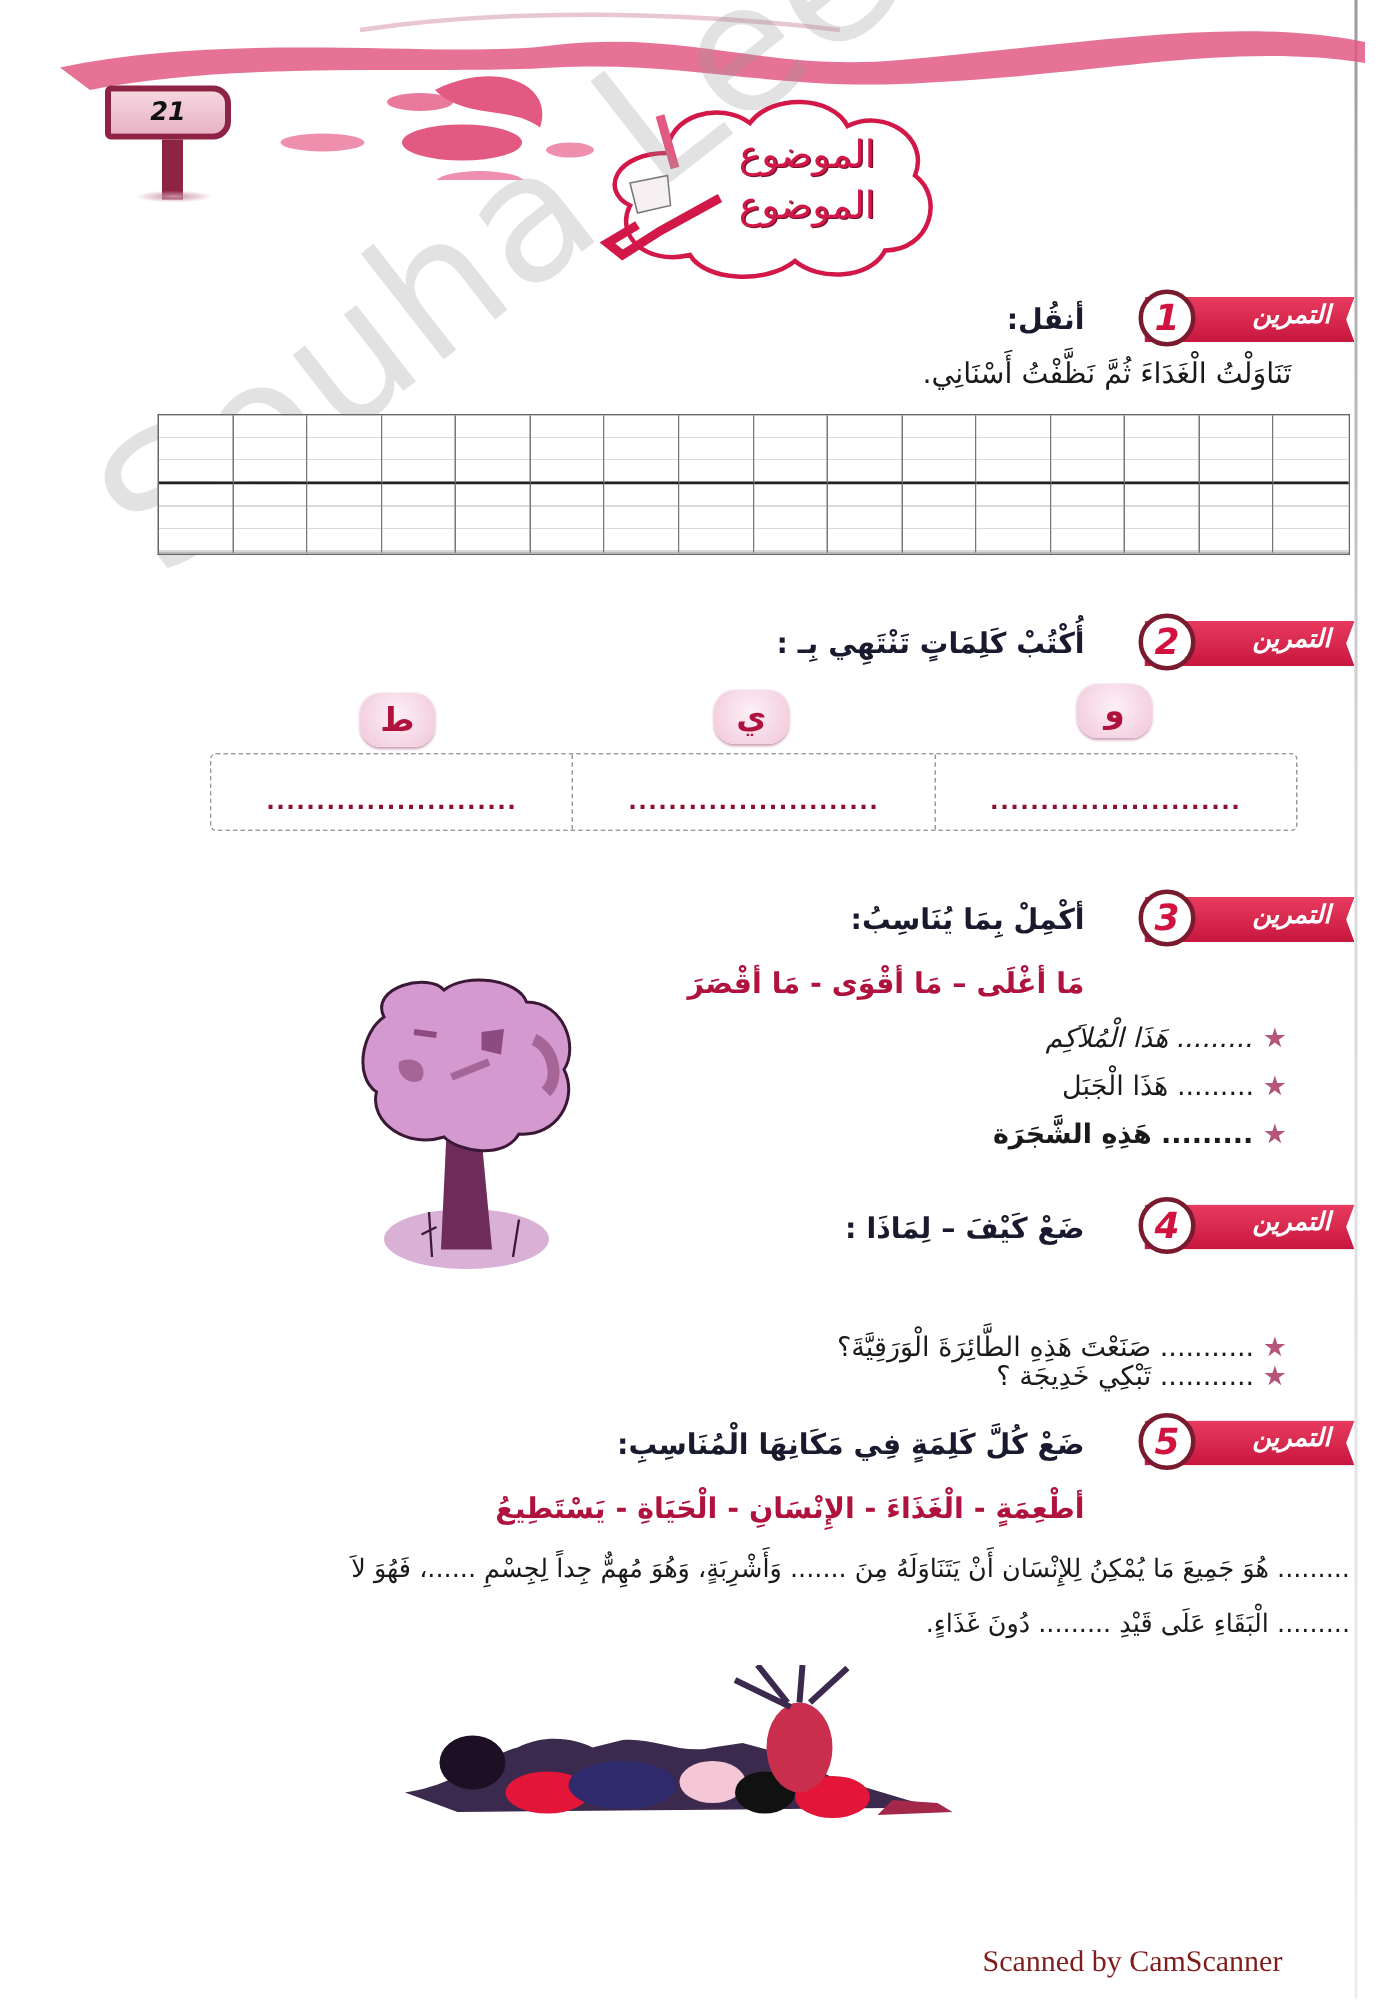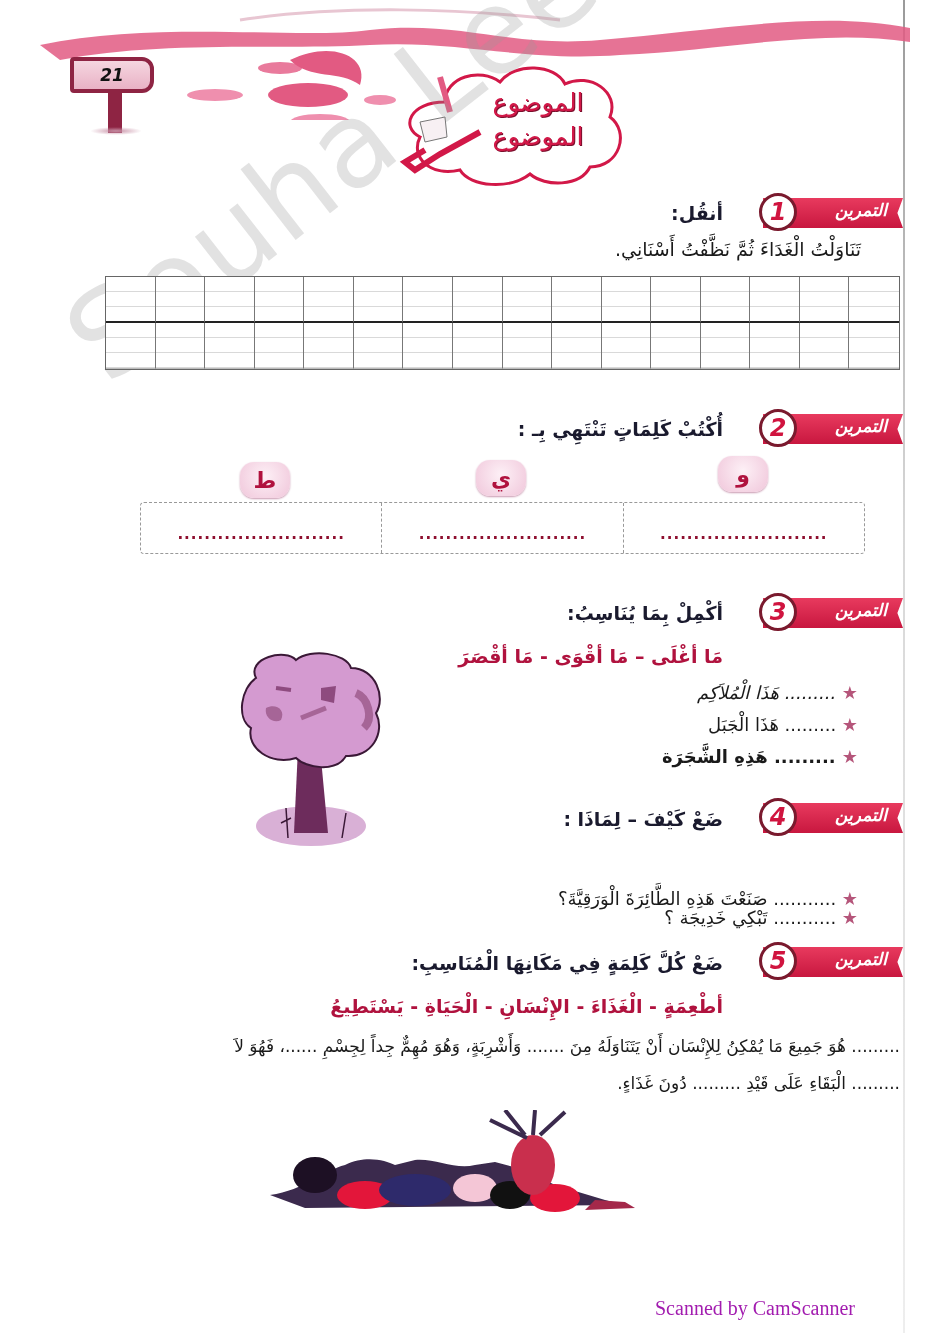--- a/index.html
+++ b/index.html
@@ -89,21 +89,21 @@
 
   
   .tree { position:absolute; left:236px; top:648px; width:150px; height:200px; }
 
   .star { color:#b5557a; font-size:18px; }
 
   
   .food { position:absolute; left:265px; top:1110px; width:380px; height:110px; }
 
   .footer-scan {
-    position:absolute; left:655px; top:1297px; font-family:"Liberation Serif", serif; font-size:20px; color:#a21caf;
+    position:absolute; left:655px; top:1297px; font-family:"Liberation Serif", serif; font-size:20px; color:#7f1d1d;
   }
 </style>
 </head>
 <body>
 
 <div class="page-edge"></div>
 
 <svg class="hdr-wave" viewBox="0 0 880 120">
   <path d="M0 45 C120 20 260 40 330 30 C420 20 470 48 560 40 C680 30 780 10 870 28 L870 42 C780 28 690 50 580 55 C480 62 420 40 330 45 C250 50 120 40 20 60 Z" fill="#e25a82" opacity="0.85"></path>
   <path d="M200 20 C300 5 420 8 520 20" stroke="#e8c6d2" stroke-width="3" fill="none"></path>

